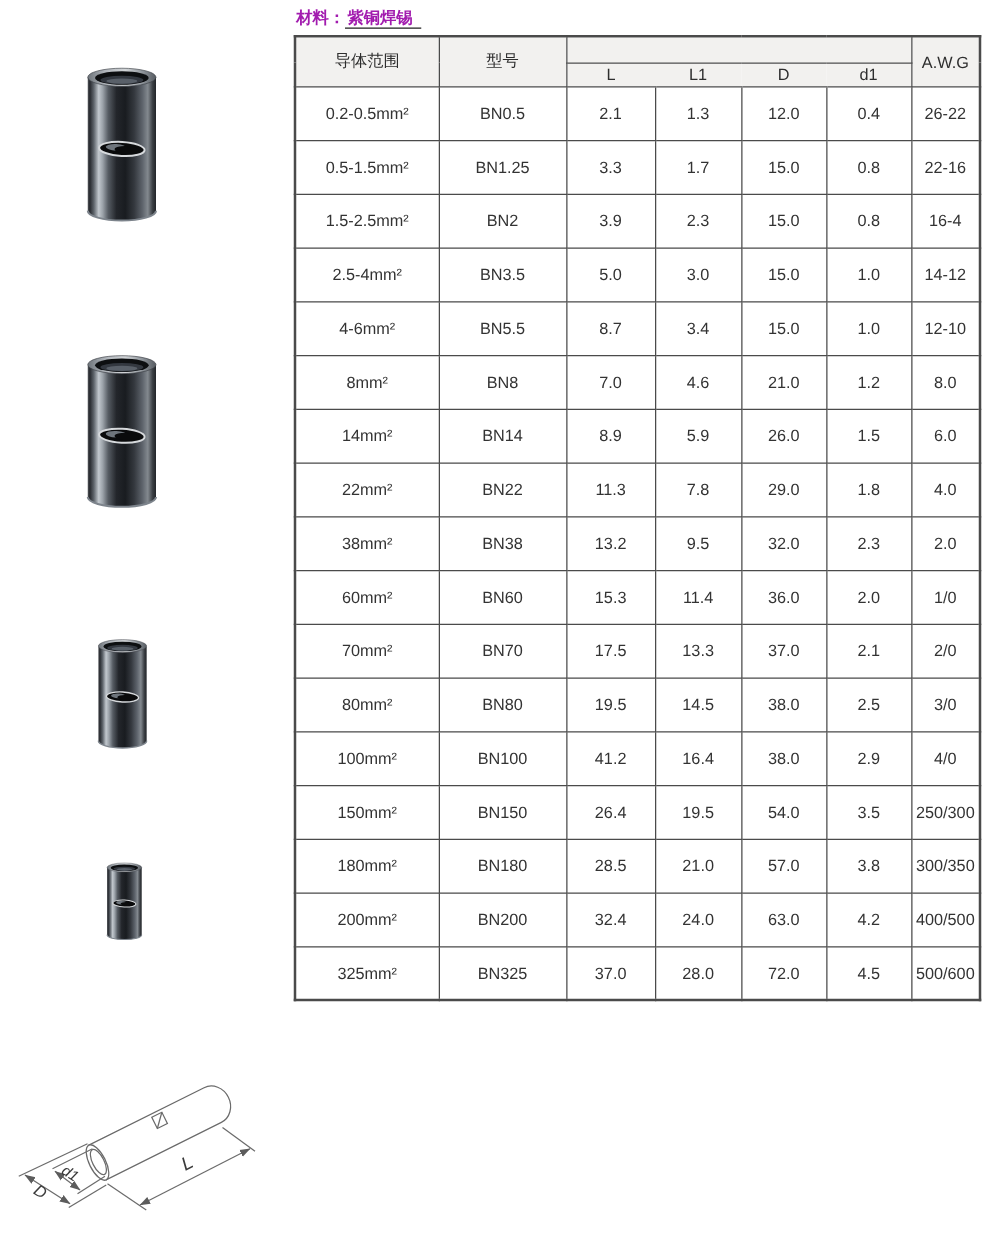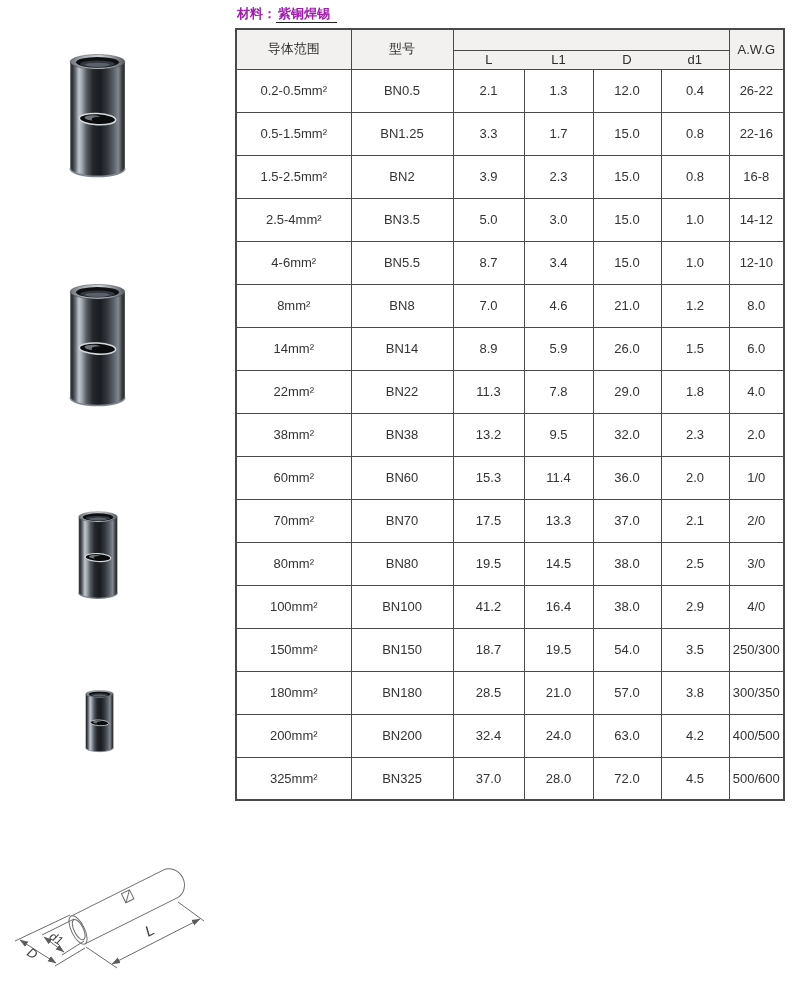--- a/index.html
+++ b/index.html
@@ -187,21 +187,21 @@
             <td>0.8</td>
             <td>22-16</td>
           </tr>
           <tr>
             <td>1.5-2.5mm²</td>
             <td>BN2</td>
             <td>3.9</td>
             <td>2.3</td>
             <td>15.0</td>
             <td>0.8</td>
-            <td>16-8</td>
+            <td>16-4</td>
           </tr>
           <tr>
             <td>2.5-4mm²</td>
             <td>BN3.5</td>
             <td>5.0</td>
             <td>3.0</td>
             <td>15.0</td>
             <td>1.0</td>
             <td>14-12</td>
           </tr>
@@ -282,21 +282,21 @@
             <td>BN100</td>
             <td>41.2</td>
             <td>16.4</td>
             <td>38.0</td>
             <td>2.9</td>
             <td>4/0</td>
           </tr>
           <tr>
             <td>150mm²</td>
             <td>BN150</td>
-            <td>18.7</td>
+            <td>26.4</td>
             <td>19.5</td>
             <td>54.0</td>
             <td>3.5</td>
             <td>250/300</td>
           </tr>
           <tr>
             <td>180mm²</td>
             <td>BN180</td>
             <td>28.5</td>
             <td>21.0</td>

